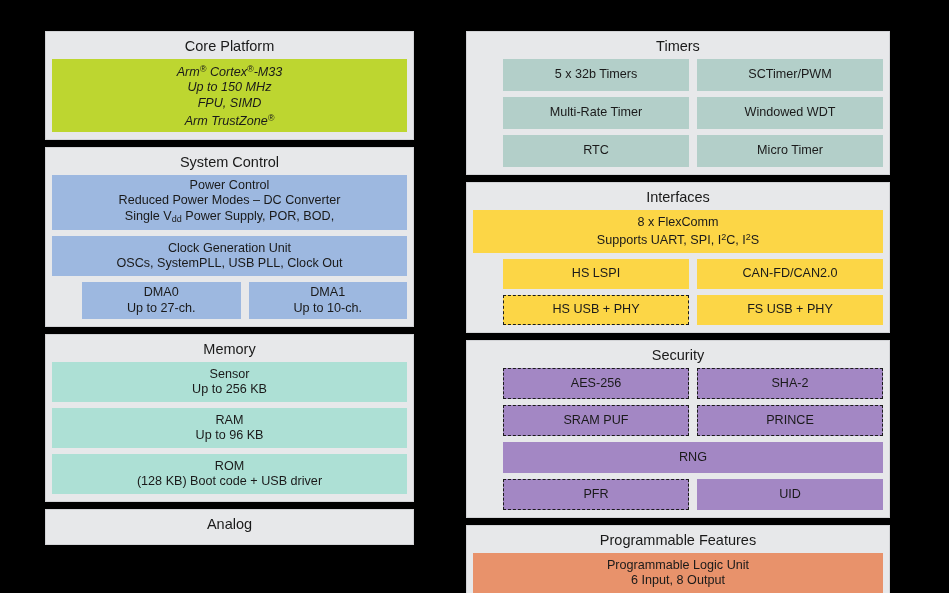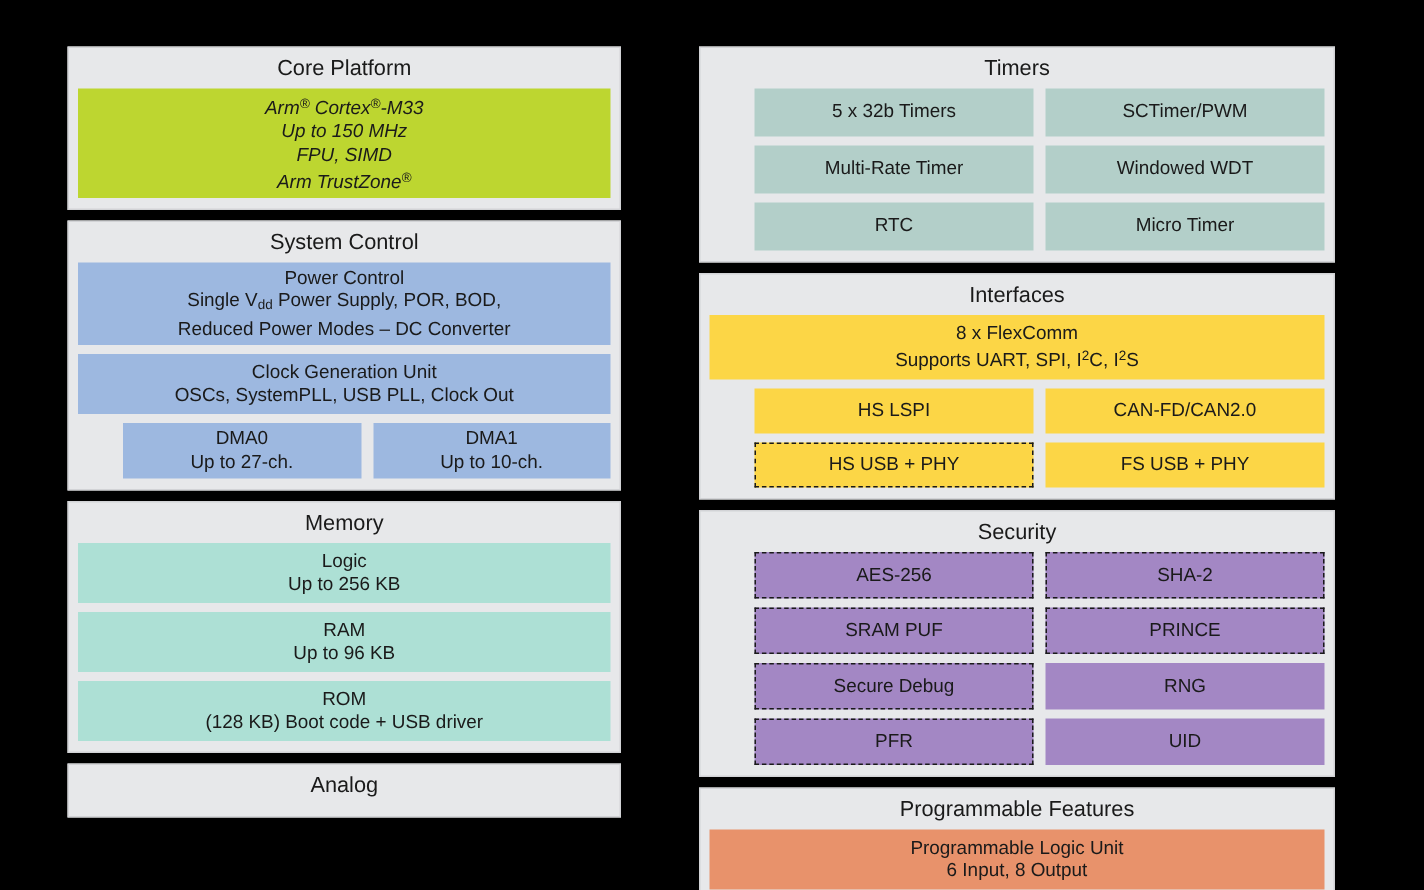--- a/index.html
+++ b/index.html
@@ -98,22 +98,22 @@
           <span class="ln">Arm TrustZone<span class="reg">®</span></span>
         </div>
       </div>
     </div>
 
     <div class="group">
       <div class="group-title">System Control</div>
       <div class="blocks">
         <div class="block c-blue h-pwr">
           <span class="ln">Power Control</span>
+          <span class="ln">Reduced Power Modes – DC Converter</span>
           <span class="ln">Single V<sub>dd</sub> Power Supply, POR, BOD,</span>
-          <span class="ln">Reduced Power Modes – DC Converter</span>
         </div>
         <div class="block c-blue h-clk">
           <span class="ln">Clock Generation Unit</span>
           <span class="ln">OSCs, SystemPLL, USB PLL, Clock Out</span>
         </div>
         <div class="row">
           <div class="block c-blue h-dma">
             <span class="ln">DMA0</span>
             <span class="ln">Up to 27-ch.</span>
           </div>
@@ -122,21 +122,21 @@
             <span class="ln">Up to 10-ch.</span>
           </div>
         </div>
       </div>
     </div>
 
     <div class="group">
       <div class="group-title">Memory</div>
       <div class="blocks">
         <div class="block c-teal h-mem">
-          <span class="ln">Logic</span>
+          <span class="ln">Sensor</span>
           <span class="ln">Up to 256 KB</span>
         </div>
         <div class="block c-teal h-mem">
           <span class="ln">RAM</span>
           <span class="ln">Up to 96 KB</span>
         </div>
         <div class="block c-teal h-mem">
           <span class="ln">ROM</span>
           <span class="ln">(128 KB) Boot code + USB driver</span>
         </div>
@@ -192,21 +192,20 @@
       <div class="blocks">
         <div class="row">
           <div class="block c-purple h-sec dashed">AES-256</div>
           <div class="block c-purple h-sec dashed">SHA-2</div>
         </div>
         <div class="row">
           <div class="block c-purple h-sec dashed">SRAM PUF</div>
           <div class="block c-purple h-sec dashed">PRINCE</div>
         </div>
         <div class="row">
-          <div class="block c-purple h-sec dashed">Secure Debug</div>
           <div class="block c-purple h-sec">RNG</div>
         </div>
         <div class="row">
           <div class="block c-purple h-sec dashed">PFR</div>
           <div class="block c-purple h-sec">UID</div>
         </div>
       </div>
     </div>
 
     <div class="group">

